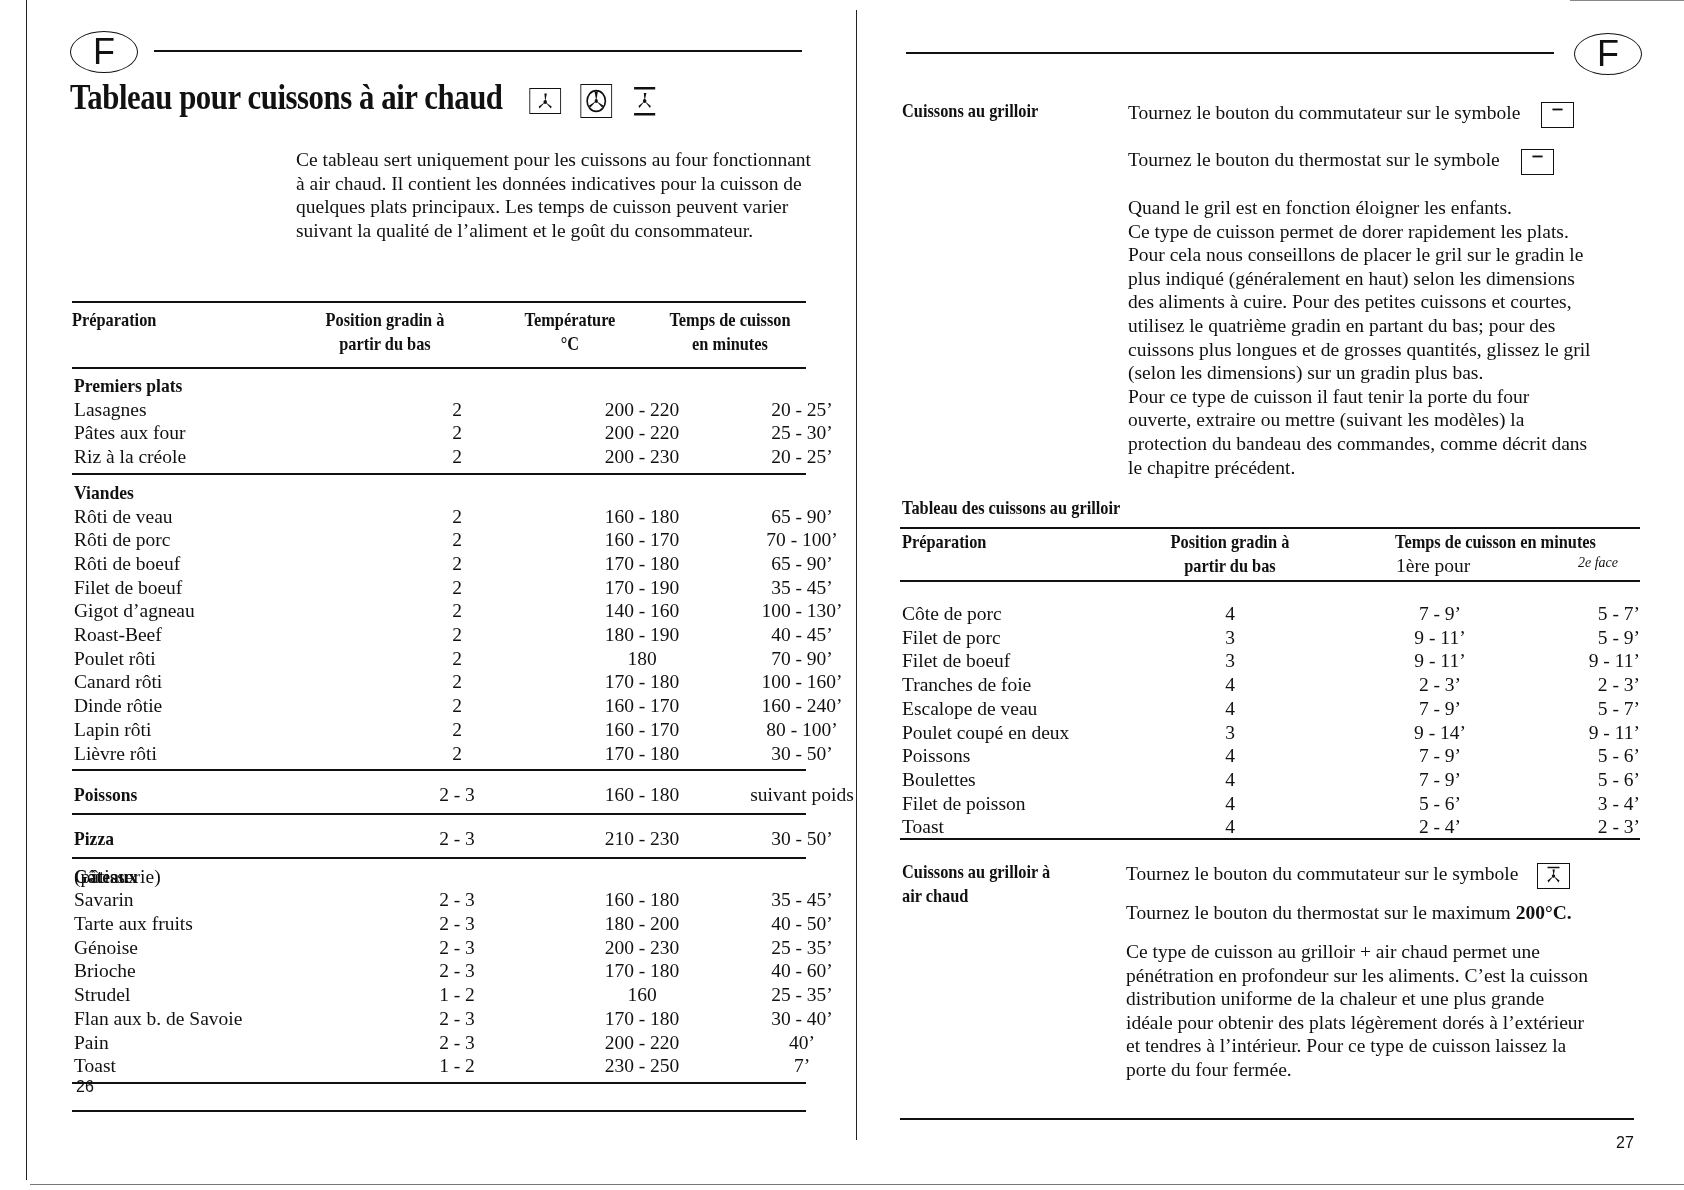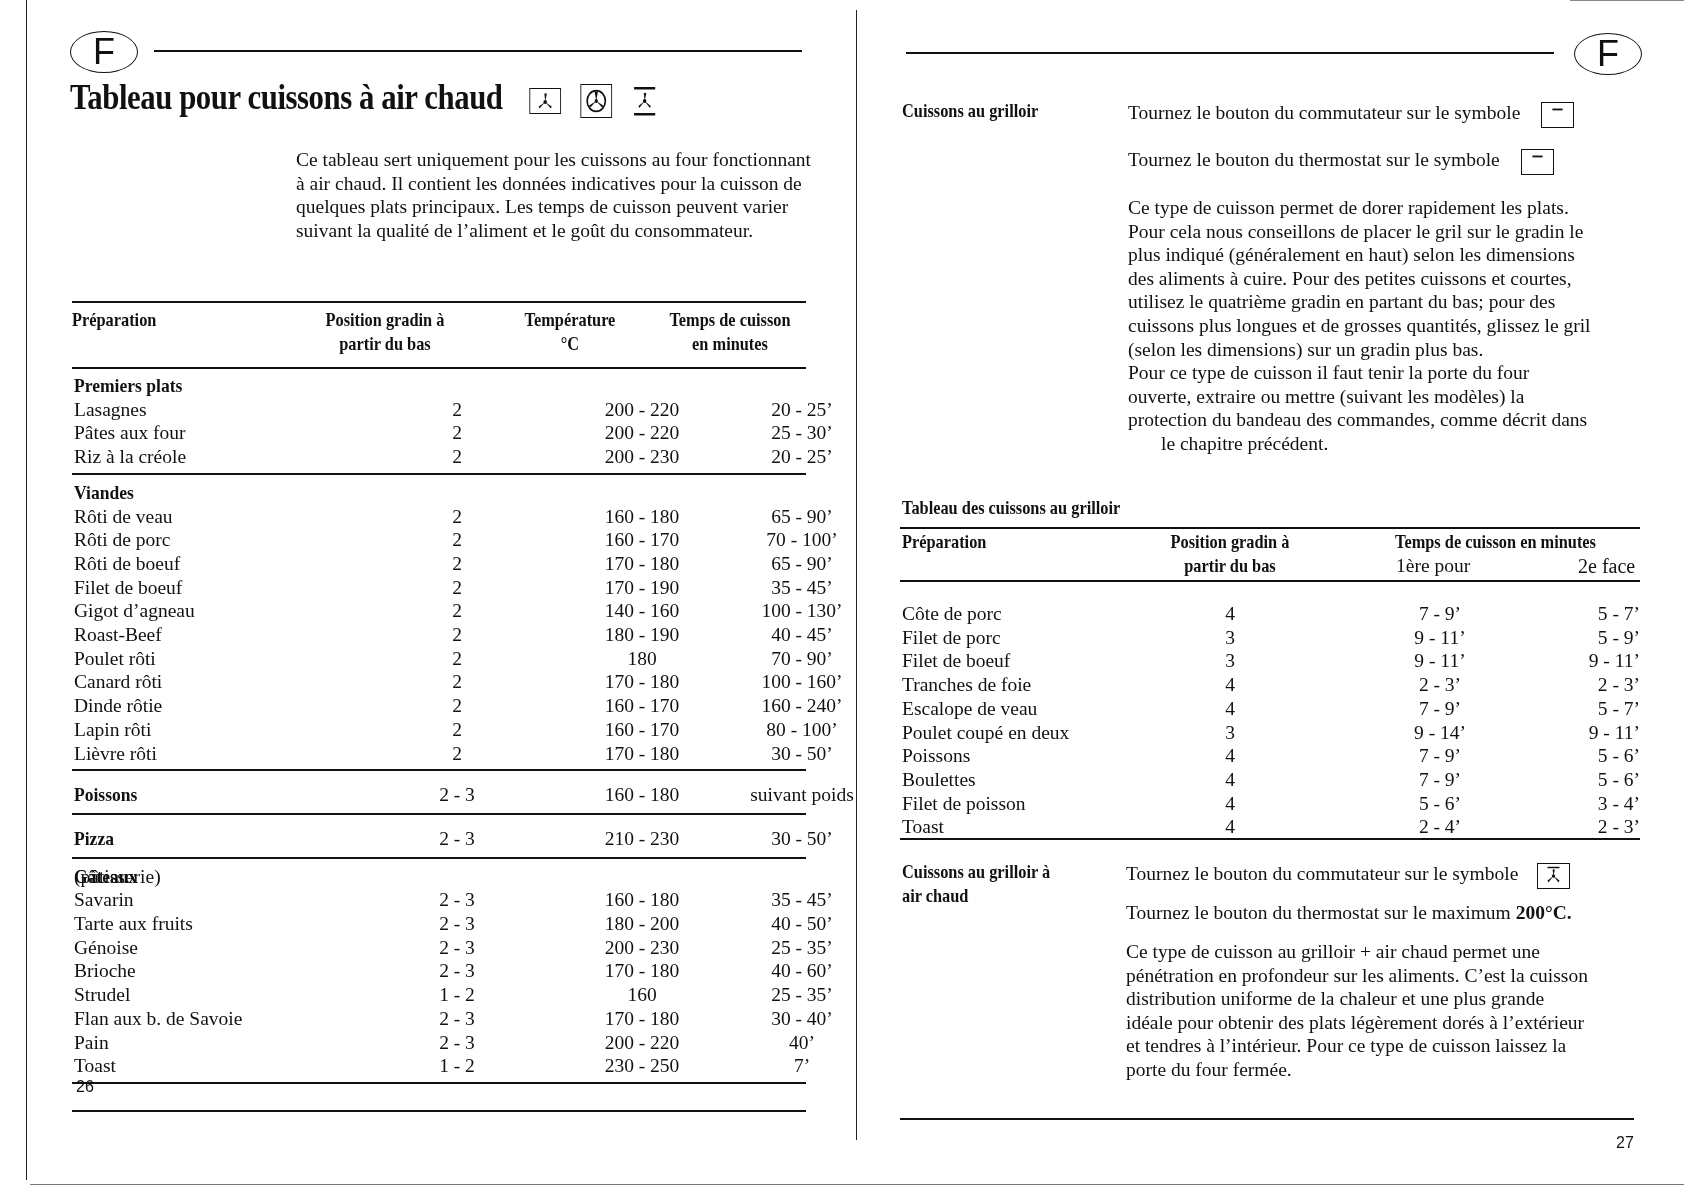--- a/index.html
+++ b/index.html
@@ -297,43 +297,44 @@
   </div>
   <div class="rtext" style="top:148px;">
     <span>Tournez le bouton du thermostat sur le symbole</span>
     <span class="sym" style="margin-left:16px; width:33px; height:26px;">
       <svg viewBox="0 0 33 26">
           <rect x="11" y="6" width="11" height="2" fill="#111"></rect>
         </svg>
     </span>
   </div>
   <div class="rtext" id="grill-paragraph" style="top:196px;">
+      <div style="white-space: nowrap;">Quand le gril est en fonction éloigner les enfants.</div>
       <div style="white-space: nowrap;">Ce type de cuisson permet de dorer rapidement les plats.</div>
       <div style="white-space: nowrap;">Pour cela nous conseillons de placer le gril sur le gradin le</div>
       <div style="white-space: nowrap;">plus indiqué (généralement en haut) selon les dimensions</div>
       <div style="white-space: nowrap;">des aliments à cuire. Pour des petites cuissons et courtes,</div>
       <div style="white-space: nowrap;">utilisez le quatrième gradin en partant du bas; pour des</div>
       <div style="white-space: nowrap;">cuissons plus longues et de grosses quantités, glissez le gril</div>
       <div style="white-space: nowrap;">(selon les dimensions) sur un gradin plus bas.</div>
       <div style="white-space: nowrap;">Pour ce type de cuisson il faut tenir la porte du four</div>
       <div style="white-space: nowrap;">ouverte, extraire ou mettre (suivant les modèles) la</div>
       <div style="white-space: nowrap;">protection du bandeau des commandes, comme décrit dans</div>
-      <div style="white-space: nowrap; margin-left: 33px;">le chapitre précédent.</div>
+      <div style="white-space: nowrap;">le chapitre précédent.</div>
     </div>
 
   <div class="rlabel" style="left:902px; top:496px;">Tableau des cuissons au grilloir</div>
   <div class="hline" style="left:900px; top:527px; width:740px;"></div>
   <div class="tbl-head" style="left:902px; top:530px;">Préparation</div>
   <div class="tbl-head c" style="left:1140px; top:530px; width:180px;">
     <div>Position gradin à</div>
     <div>partir du bas</div>
   </div>
   <div class="tbl-head" style="left:1395px; top:530px;">Temps de cuisson en minutes</div>
   <div class="abs" style="left:1396px; top:555px; font-size:19.5px;">1ère pour</div>
-  <div class="abs" style="left:1578px; top:555px; font-size:20px;">2e face</div>
+  <div class="abs" style="left:1578px; top:555px; font-size:14px;font-style:italic;">2e face</div>
   <div class="hline" style="left:900px; top:580px; width:740px;"></div>
 
   <div id="grill-table-body">
       <div class="rrow" style="top: 589px;">
         <span class="name">Côte de porc</span>
         <span class="pos">4</span>
         <span class="f1">7 - 9’</span>
         <span class="f2">5 - 7’</span>
       </div>
       <div class="rrow" style="top: 612.7px;">

